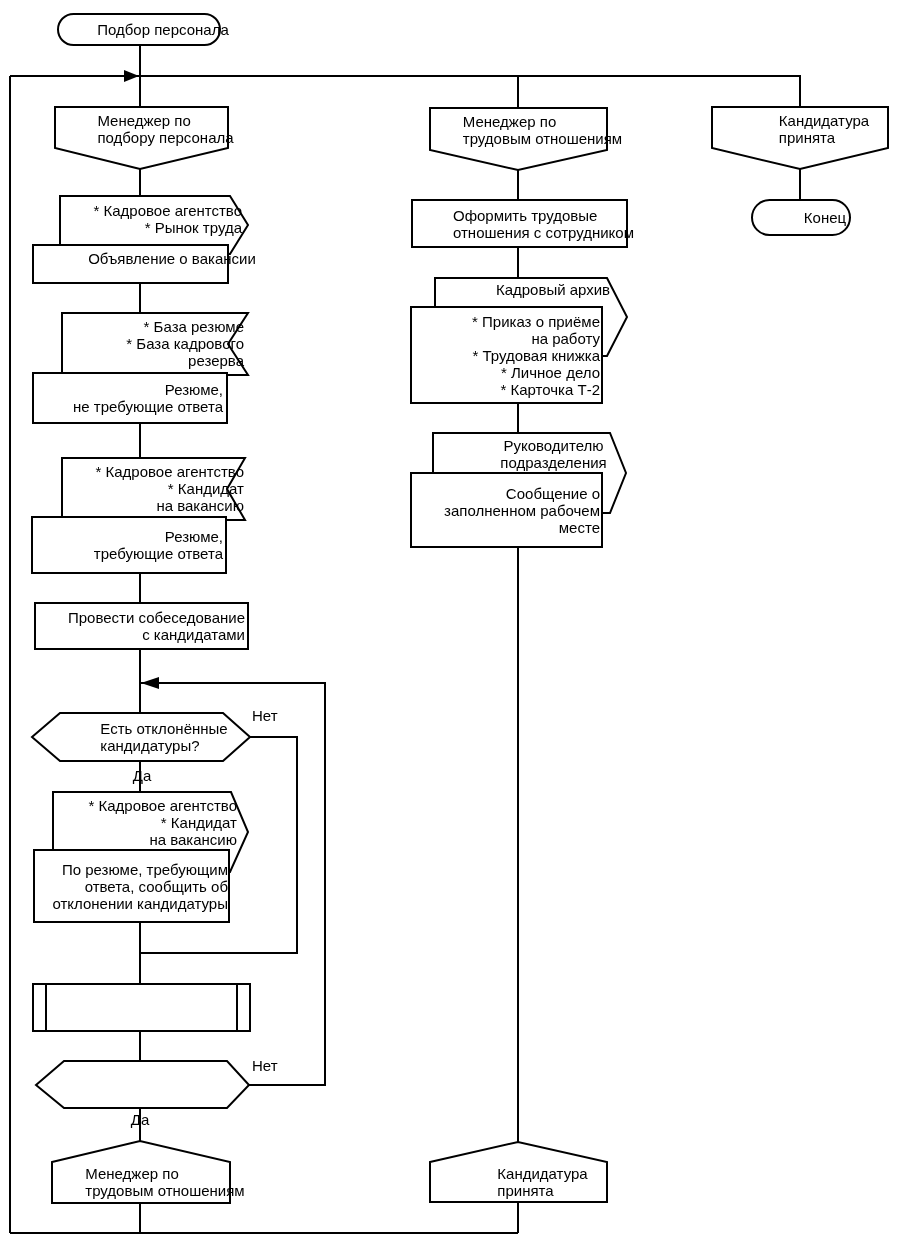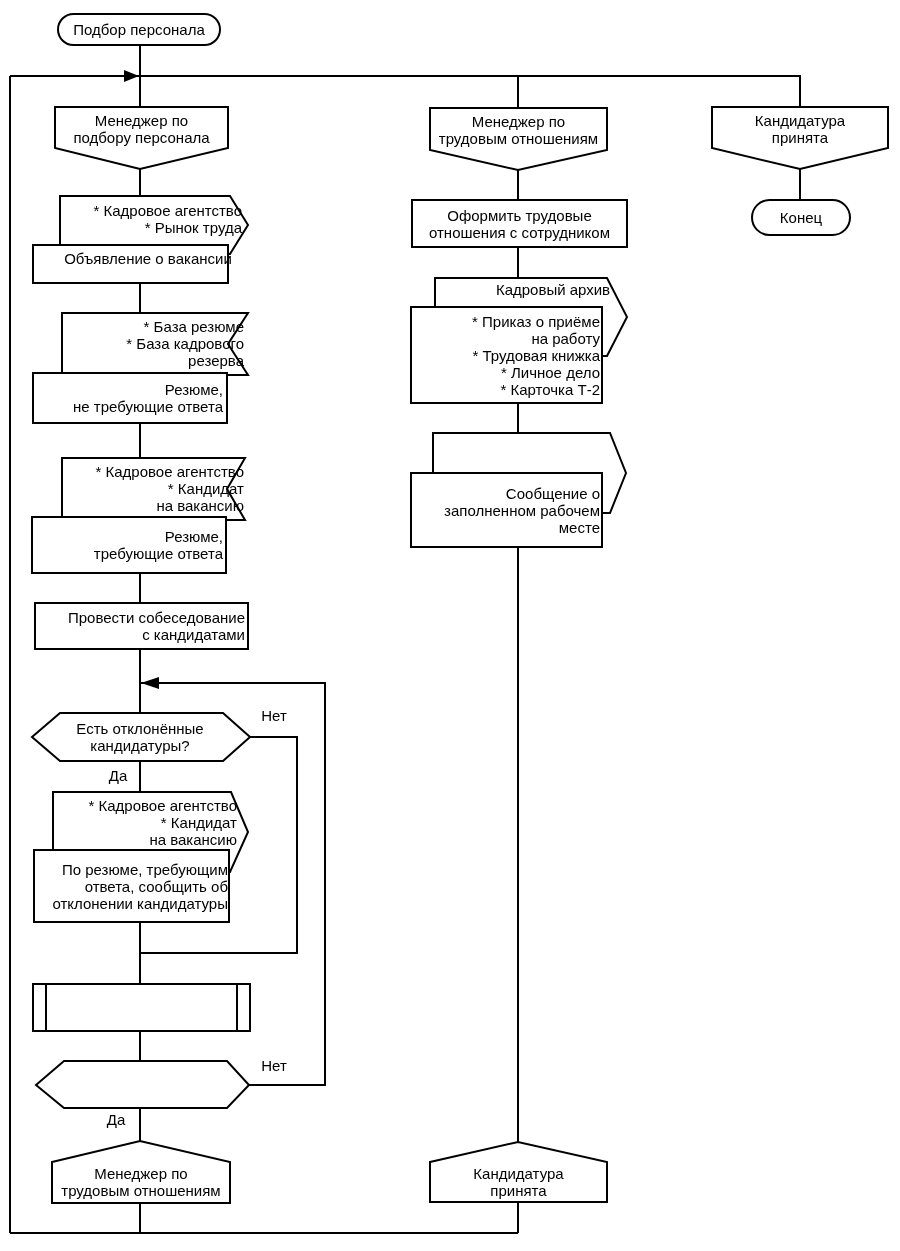--- a/index.html
+++ b/index.html
@@ -2,22 +2,22 @@
 <html lang="ru"><head>
 <meta charset="utf-8">
 <style>
   html,body{margin:0;padding:0;background:#ffffff;}
   .stage{position:relative;width:900px;height:1251px;background:#ffffff;overflow:hidden;
          font-family:"Liberation Sans","DejaVu Sans",sans-serif;color:#000;}
   .stage svg{position:absolute;left:0;top:0;}
   .sh{fill:#ffffff;stroke:#000000;stroke-width:2;}
   .conn{fill:none;stroke:#000000;stroke-width:2;}
   .arrow{fill:#000000;stroke:none;}
-  .n{position:absolute;font-size:15px;line-height:17px;white-space:pre-wrap;text-align:center;}
-  .c{display:flex;align-items:center;justify-content:center;text-align:center;}
+  .n{position:absolute;font-size:15px;line-height:17px;white-space:pre-wrap;}
+  .c{display:flex;align-items:center;justify-content:center;text-align:left;padding-left:24px;}
   .l{display:flex;flex-direction:column;justify-content:center;text-align:right;}
   .ct{text-align:center;padding-left:32px;}
 </style>
 </head>
 <body>
 
 <div class="stage">
 
   <svg width="900" height="1251" viewBox="0 0 900 1251">
 
@@ -105,20 +105,22 @@
   <div class="n c" style="left:430px;top:110px;width:177px;height:40px">Менеджер по
 трудовым отношениям</div>
   <div class="n c" style="left:412px;top:200px;width:215px;height:47px">Оформить трудовые
 отношения с сотрудником</div>
   <div class="n ct" style="left:435px;top:281px;width:172px;height:18px">Кадровый архив</div>
   <div class="n l" style="left:422px;top:309px;width:178px;height:92px">* Приказ о приёме
   на работу
 * Трудовая книжка
 * Личное дело
 * Карточка Т-2</div>
+  <div class="n ct" style="left:433px;top:437px;width:177px;height:36px">Руководителю
+подразделения</div>
   <div class="n l" style="left:422px;top:473px;width:178px;height:74px">Сообщение о
 заполненном рабочем
 месте</div>
   <div class="n c" style="left:430px;top:1160px;width:177px;height:43px">Кандидатура
 принята</div>
 
   <div class="n c" style="left:712px;top:109px;width:176px;height:40px">Кандидатура
 принята</div>
   <div class="n c" style="left:752px;top:200px;width:98px;height:35px">Конец</div>
 

